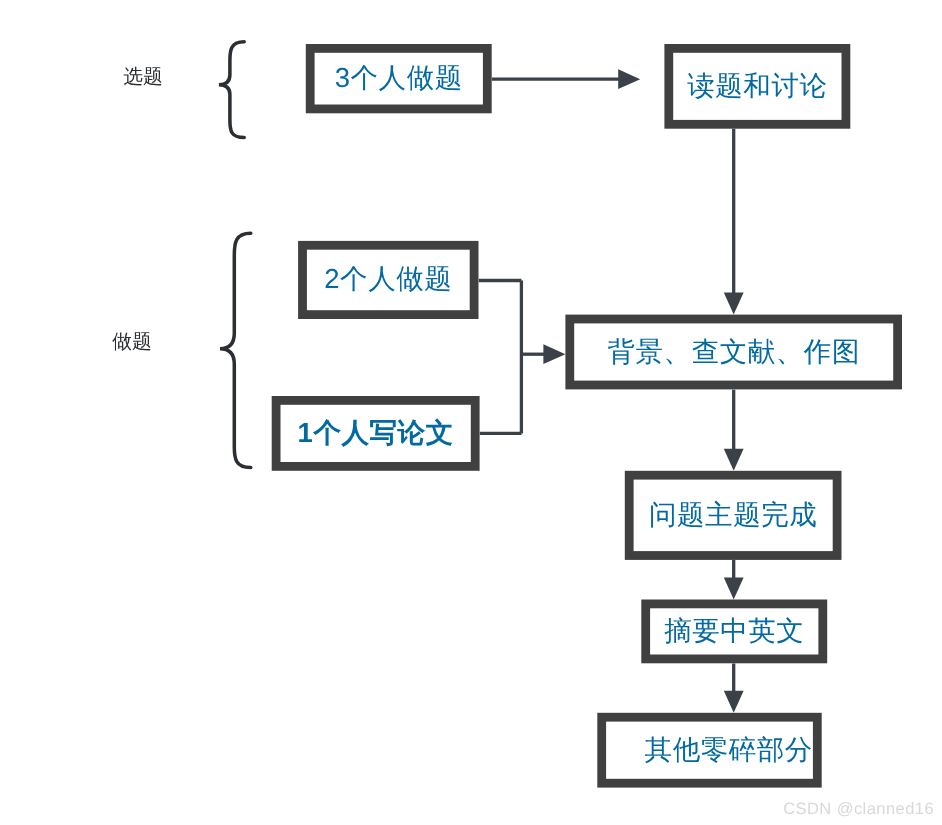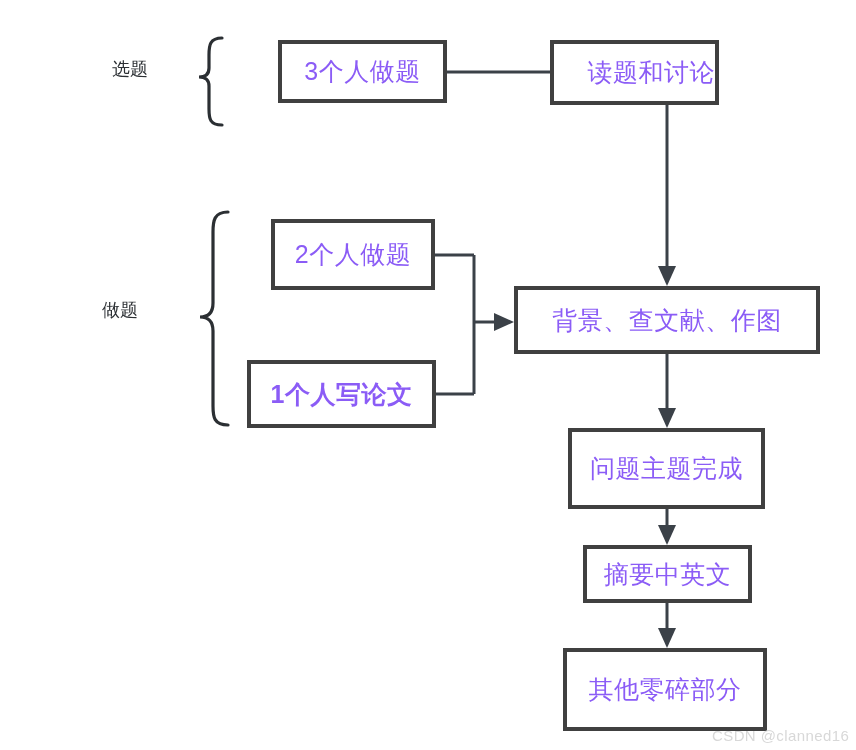--- a/index.html
+++ b/index.html
@@ -18,25 +18,25 @@
     position: absolute;
     top: 0;
     left: 0;
     width: 856px;
     height: 750px;
   }
   .node-box {
     position: absolute;
     box-sizing: border-box;
     background: #ffffff;
-    border: 4px solid #404040;
+    border: 8px solid #404040;
     display: flex;
     align-items: center;
     justify-content: center;
-    color: #8b5cf6;
+    color: #0369a1;
     white-space: nowrap;
   }
   .node-label {
     font-size: 25px;
     line-height: 1;
     letter-spacing: 0.5px;
   }
   .group-label {
     position: absolute;
     color: #2b2f33;
@@ -120,21 +120,21 @@
     <span>选题</span>
   </div>
   <div class="group-label" style="left:102px; top:301px;">
     <span>做题</span>
   </div>
 
   <div class="node-box" style="left:278px; top:40px; width:169px; height:63px;">
     <span class="node-label">3个人做题</span>
   </div>
 
-  <div class="node-box" style="left:550px; top:40px; width:169px; height:65px;justify-content:flex-end;">
+  <div class="node-box" style="left:604px; top:40px; width:169px; height:77px;">
     <span class="node-label">读题和讨论</span>
   </div>
 
   <div class="node-box" style="left:271px; top:219px; width:164px; height:71px;text-align:right;">
     <span class="node-label">2个人做题</span>
   </div>
 
   <div class="node-box" style="left:247px; top:360px; width:189px; height:68px;font-weight:bold;">
     <span class="node-label">1个人写论文</span>
   </div>
@@ -144,19 +144,19 @@
   </div>
 
   <div class="node-box" style="left:568px; top:428px; width:197px; height:81px;">
     <span class="node-label">问题主题完成</span>
   </div>
 
   <div class="node-box" style="left:583px; top:545px; width:169px; height:58px;">
     <span class="node-label">摘要中英文</span>
   </div>
 
-  <div class="node-box" style="left:563px; top:648px; width:204px; height:83px;">
+  <div class="node-box" style="left:543px; top:648px; width:204px; height:68px;justify-content:flex-end;">
     <span class="node-label">其他零碎部分</span>
   </div>
 
   <div class="watermark" style="left:712px; top:727px;">CSDN @clanned16</div>
 
 </div>
 
 </body></html>

